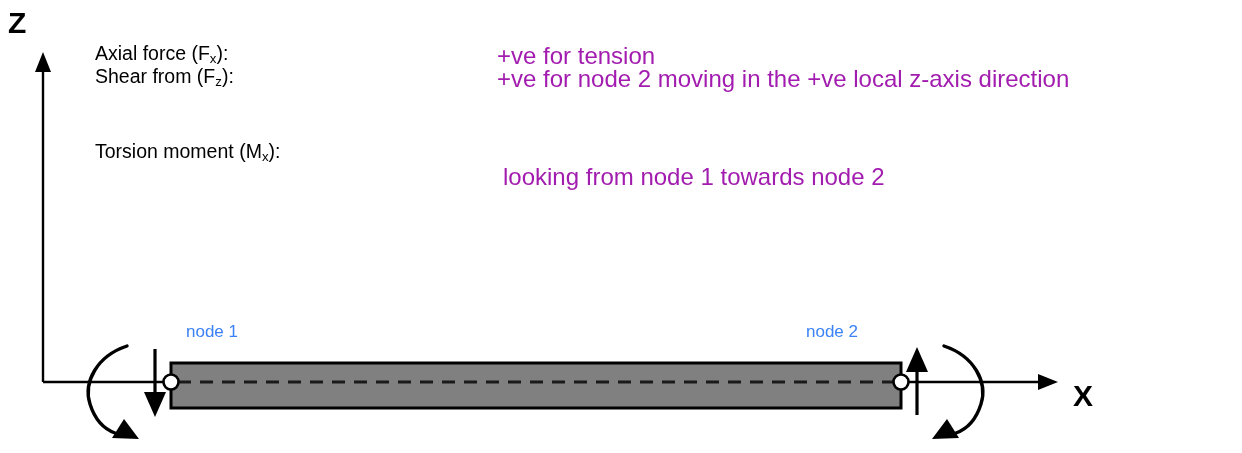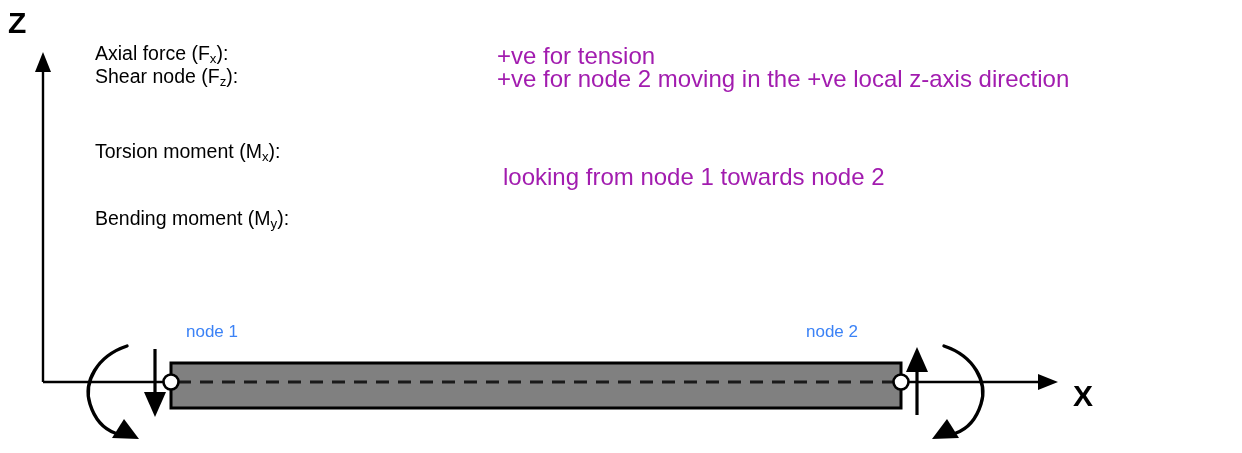--- a/index.html
+++ b/index.html
@@ -73,32 +73,29 @@
   <div class="axis-label" id="z-axis-label">Z</div>
 
   <div class="axis-label" id="x-axis-label">X</div>
 
   <div class="legend-term" style="left:95px; top:42px;text-align:right;">
     <span>Axial force (F</span><sub>x</sub><span>):</span>
   </div>
   <div class="legend-desc" style="left:497px; top:42px;">+ve for tension</div>
 
   <div class="legend-term" style="left:95px; top:65px;">
-    <span>Shear node (F</span><sub>z</sub><span>):</span>
+    <span>Shear from (F</span><sub>z</sub><span>):</span>
   </div>
   <div class="legend-desc" style="left:497px; top:65px;">+ve for node 2 moving in the +ve local z-axis direction</div>
 
   <div class="legend-term" style="left:95px; top:140px;">
     <span>Torsion moment (M</span><sub>x</sub><span>):</span>
   </div>
   <div class="legend-desc cont" style="left:497px; top:163px;">looking from node 1 towards node 2</div>
 
-  <div class="legend-term" style="left:95px; top:207px;">
-    <span>Bending moment (M</span><sub>y</sub><span>):</span>
-  </div>
 
   <div class="node-label" id="node1-label">node 1</div>
   <div class="node-label" id="node2-label">node 2</div>
 
   <svg id="diagram-svg" viewBox="0 0 1242 453" xmlns="http://www.w3.org/2000/svg">
 
     <defs>
       <marker id="arrow-up" viewBox="0 0 12 12" refX="6" refY="11" markerWidth="12" markerHeight="12" orient="auto-start-reverse">
         <path d="M 6 0 L 12 12 L 0 12 Z" fill="#000000"></path>
       </marker>

